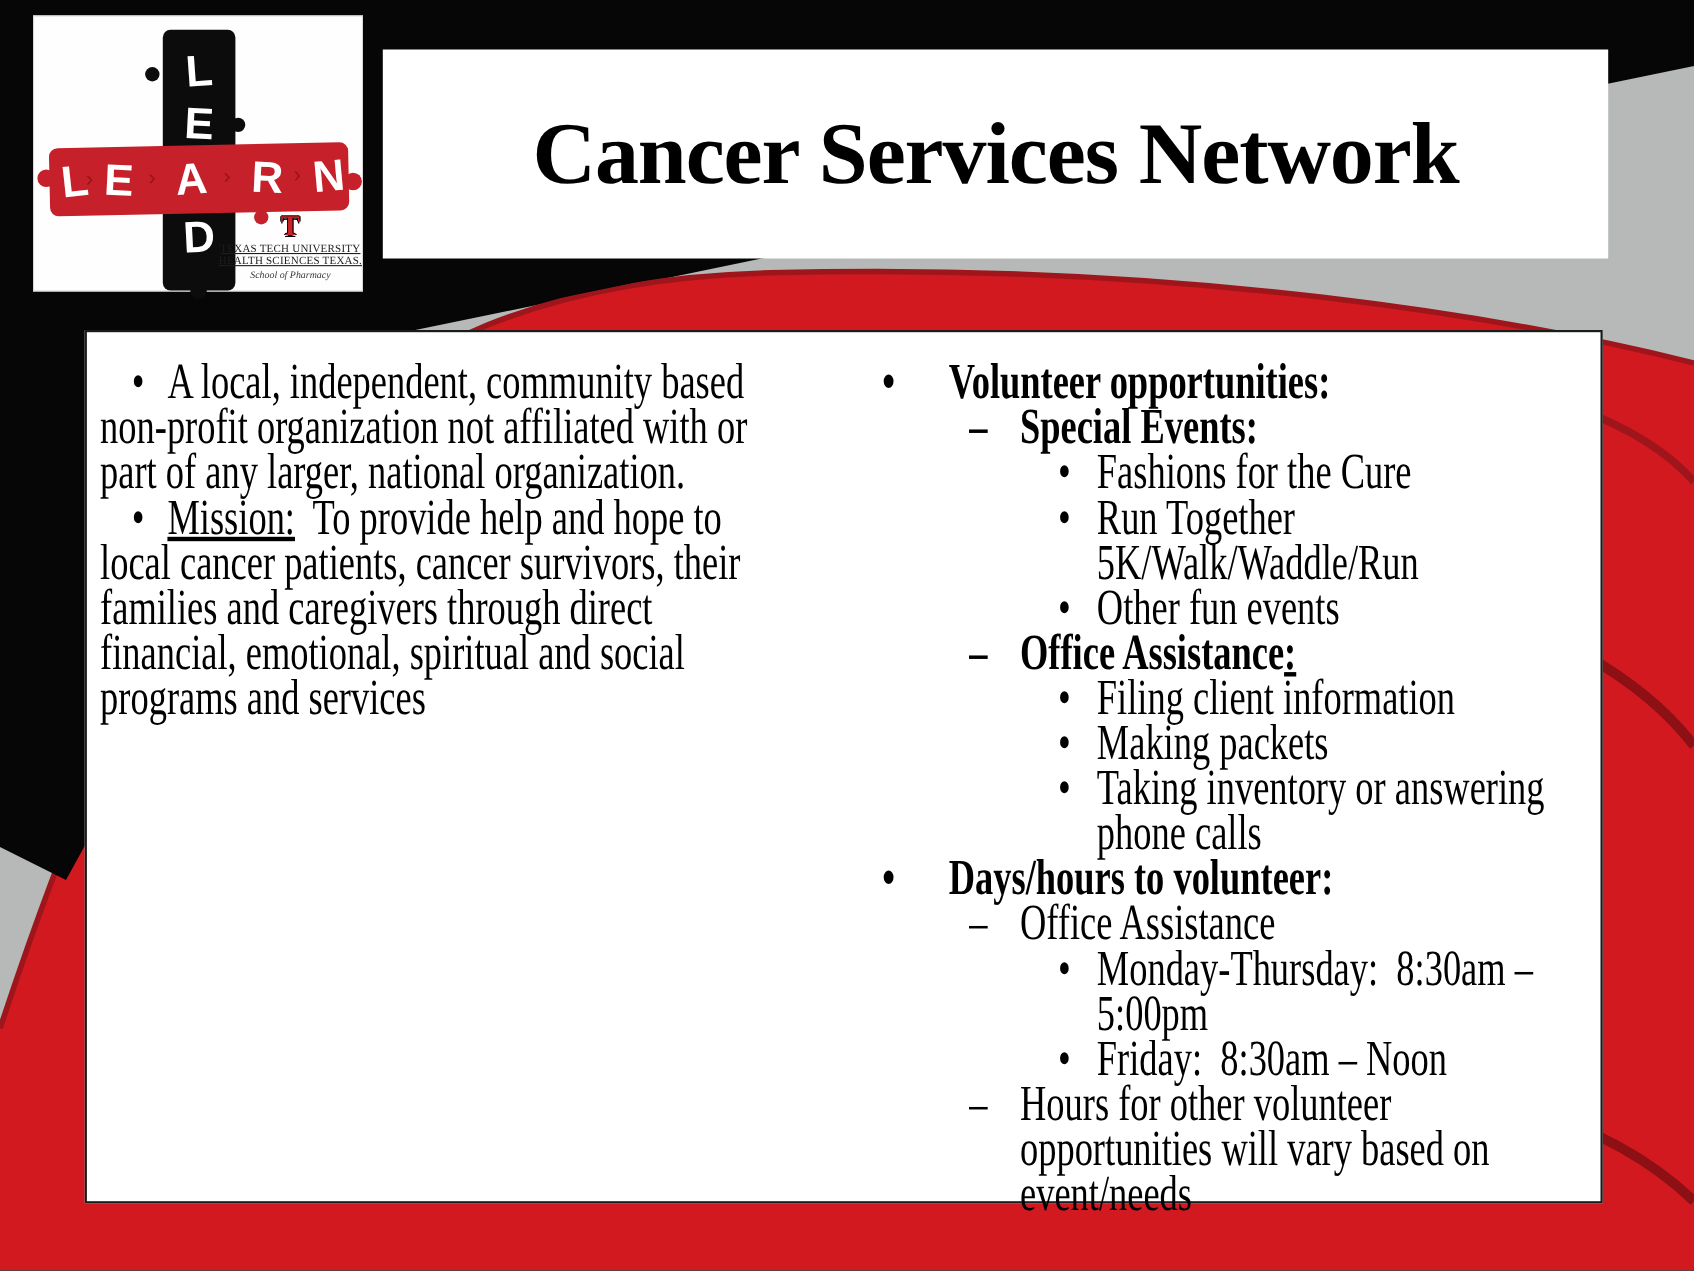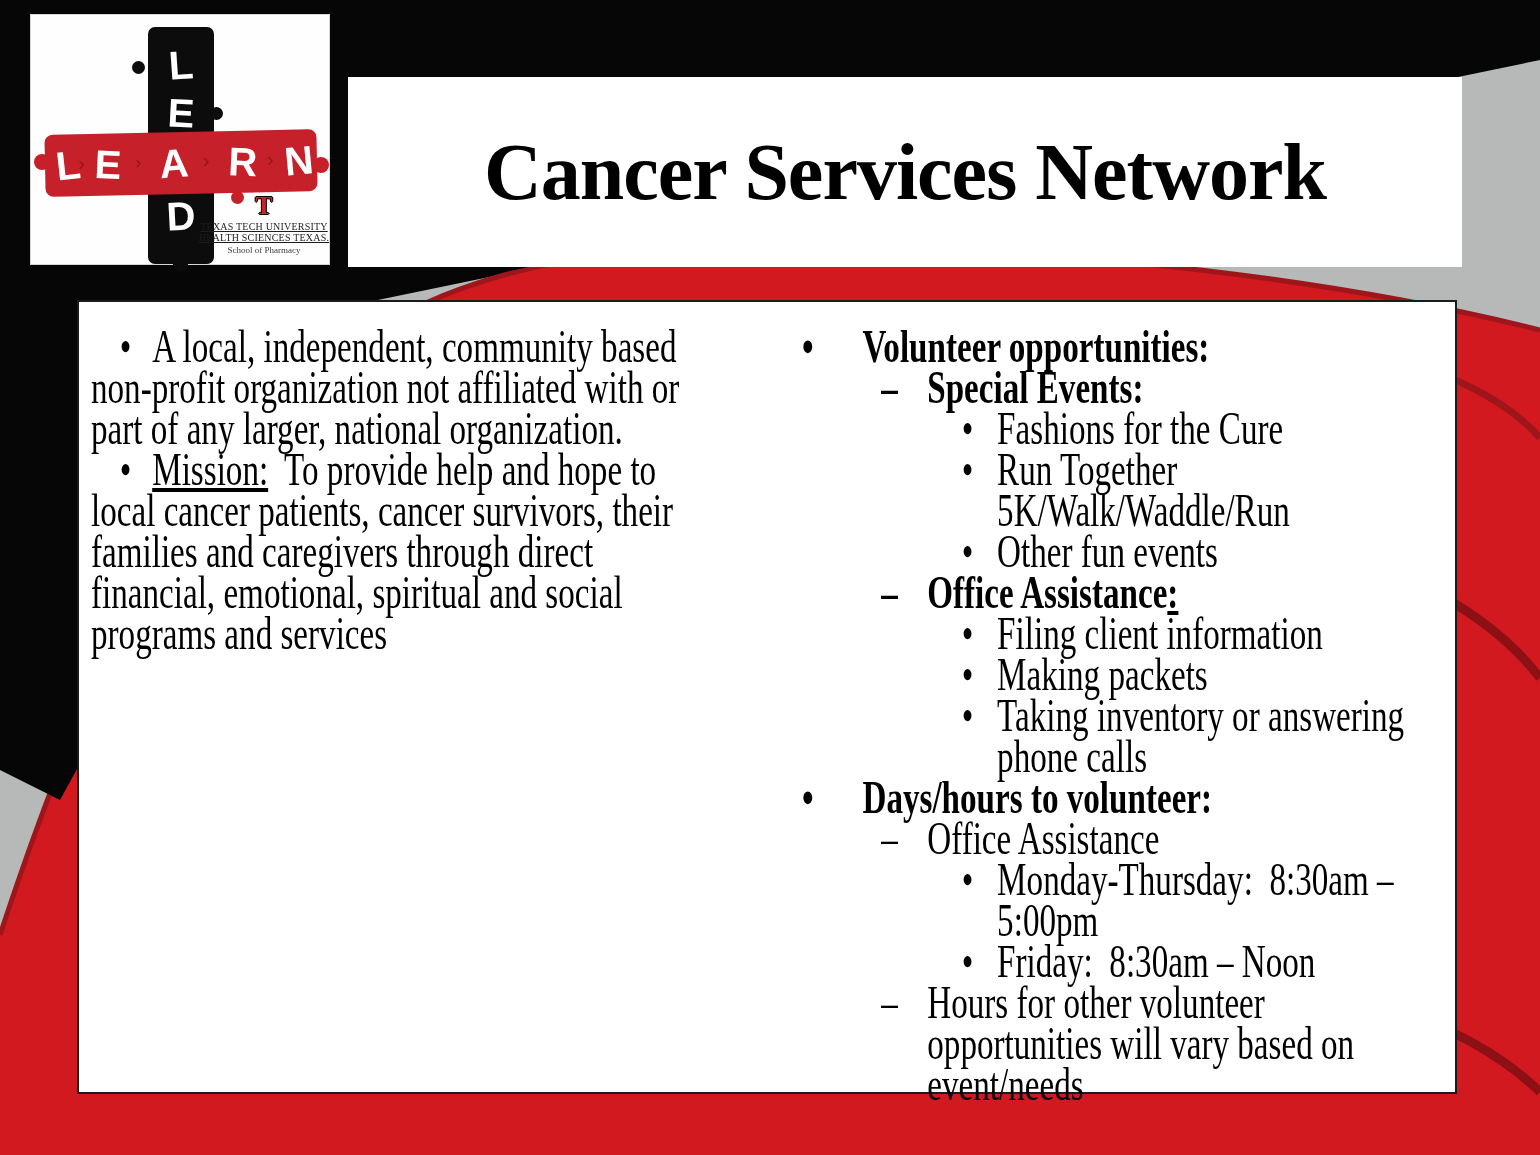--- a/index.html
+++ b/index.html
@@ -20,25 +20,25 @@
         font-family:"Liberation Sans", sans-serif; font-weight:bold; font-size:40px; line-height:44px; }
   .chev { position:absolute; top:18px; color:#8e1116; font-size:20px; font-family:"Liberation Sans", sans-serif; opacity:.8; }
   .nub { position:absolute; border-radius:50%; }
   .nub.k { background:#0c0c0c; }
   .nub.r { background:#c6202a; }
   .ttu-seal { position:absolute; left:170px; top:178px; width:126px; text-align:center;
               font-weight:bold; font-size:26px; line-height:26px; color:#cc2127;
               text-shadow:1px 0 #000,-1px 0 #000,0 1px #000,0 -1px #000; }
   .ttu { position:absolute; left:166px; top:206px; width:134px; text-align:center; color:#1d1d1d; }
   .ttu-l1, .ttu-l2 { font-size:10px; line-height:11px; letter-spacing:.2px;text-decoration:underline; }
-  .ttu-school { font-size:9px; line-height:11px; color:#3a3a3a; margin-top:2px; }
+  .ttu-school { font-size:9px; line-height:11px; font-style:italic; color:#3a3a3a; margin-top:2px; }
 
   
   .title-box { position:absolute; left:348px; top:45px; width:1114px; height:190px;
-               background:#ffffff; display:flex; align-items:center; justify-content:center;margin-top:32px; }
+               background:#ffffff; display:flex; align-items:center; justify-content:center; }
   .title-box h1 { margin:0; font-size:80px; font-weight:bold; letter-spacing:-1px; white-space:nowrap; }
 
   
   .content-box { position:absolute; left:77px; top:300px; width:1380px; height:794px;
                  background:#ffffff; border:2px solid #1b1b1b; box-sizing:border-box; }
   .colL, .colR { position:absolute; top:24px; font-size:46px; line-height:41px;
                  transform:scaleX(0.72); transform-origin:0 0; }
   .colL { left:12px; width:940px; }
   .colR { left:723px; width:980px; }
   .para { position:relative; white-space:pre-line; text-indent:85px; }

